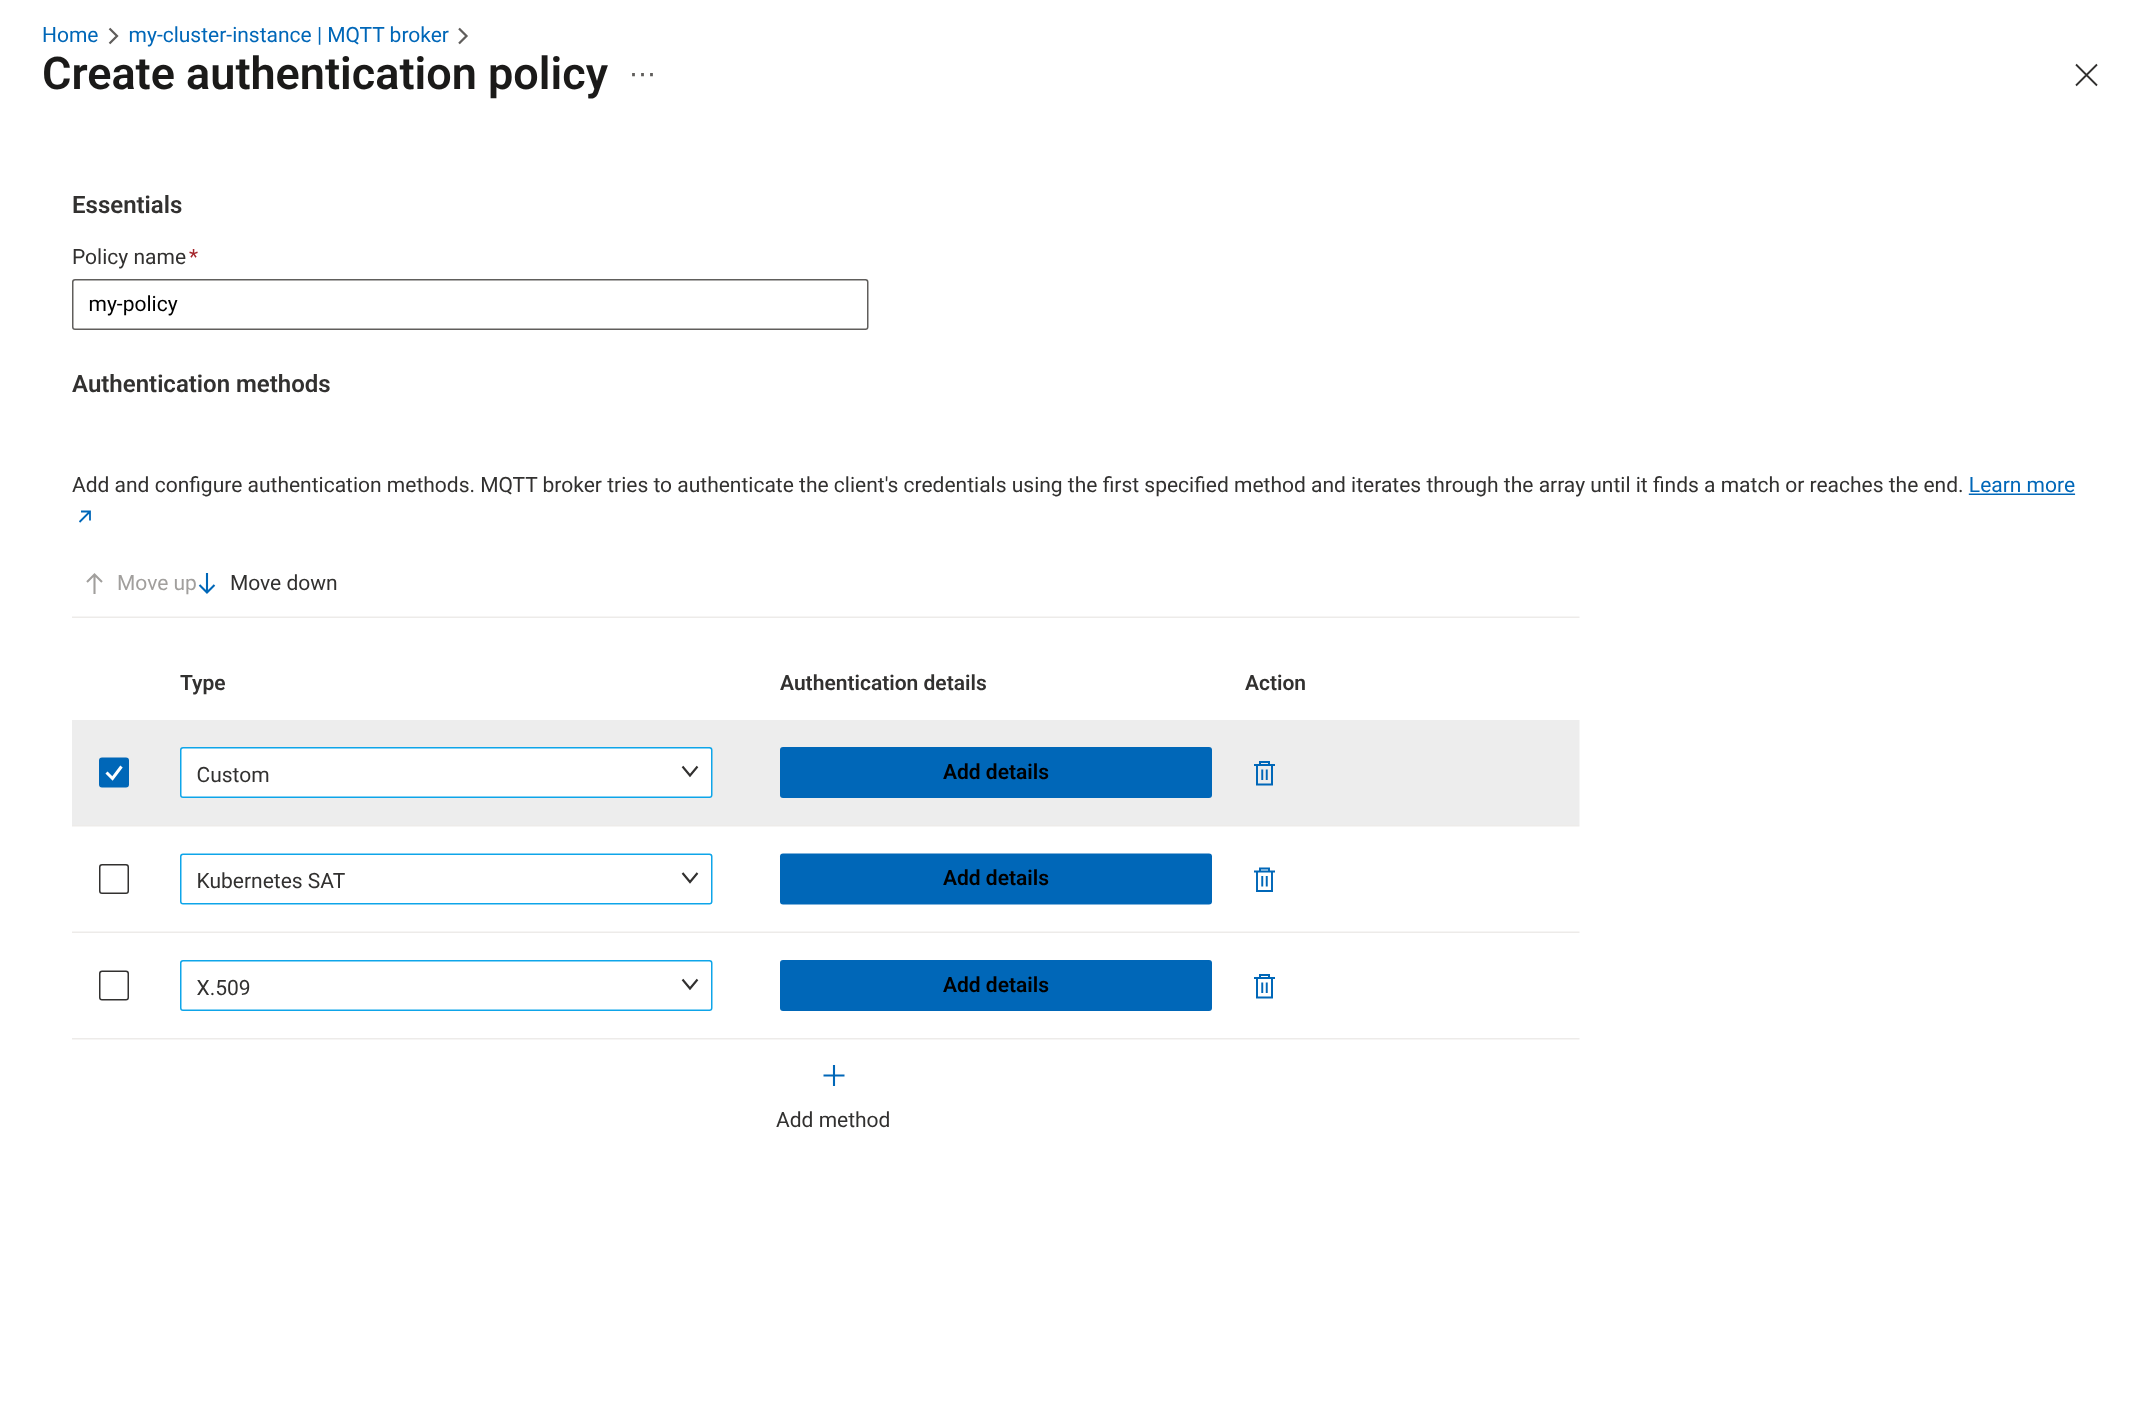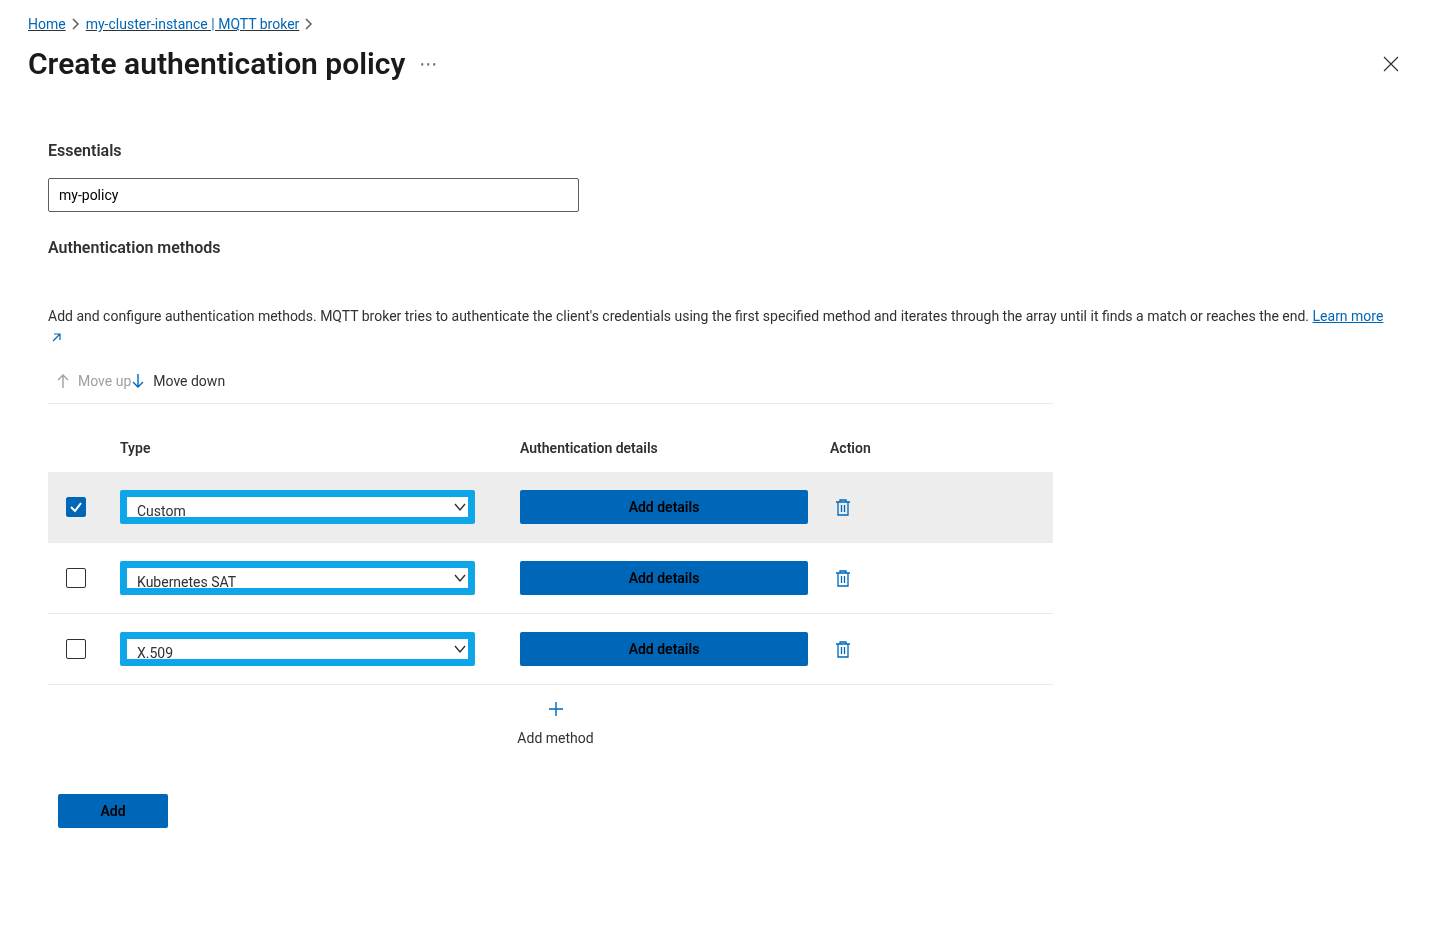--- a/index.html
+++ b/index.html
@@ -12,22 +12,20 @@
     padding: 16px 28px;
   }
   a { text-decoration: none; }
 
   
   .breadcrumb {
     display: flex;
     align-items: center;
     gap: 6px;
     font-size: 14px;
-    margin-bottom: 14px;
-    text-decoration: underline;
   }
   .breadcrumb a { color: #0067b8; }
   .breadcrumb .sep { color: #605e5c; }
   .breadcrumb .sep svg { display:block; }
 
   
   .title-row {
     display: flex;
     align-items: center;
     justify-content: space-between;
@@ -162,29 +160,29 @@
 
   
   .select-wrap {
     position:relative;
     width: 355px;
   }
   .select-wrap .sel {
     width:100%;
     height:34px;
     padding:6px 30px 6px 10px;
-    border:7px solid #0ea5e9;
+    border:1px solid #0ea5e9;
     border-radius:2px;
     font-size:14px;
     font-family:inherit;
     background:#fff;
     cursor:pointer;
     text-align:left;
     display:flex;
-    align-items:flex-start;
+    align-items:flex-end;
   }
   .select-wrap .chev {
     position:absolute;
     right:8px; top:50%;
     transform:translateY(-50%);
     pointer-events:none;
   }
 
   
   .btn-primary {
@@ -257,20 +255,23 @@
       <path d="M2 2 L16 16 M16 2 L2 16" stroke="#323130" stroke-width="1.2" fill="none"></path>
     </svg>
   </span>
 </div>
 
 <div class="content">
 
   
   <h2 class="section-title">Essentials</h2>
 
+  <div class="field-label">
+    <span>Policy name</span><span class="required">*</span>
+  </div>
   <input class="text-input" type="text" value="my-policy" style="">
 
   
   <div class="methods-header">Authentication methods</div>
   <div class="methods-desc">
     <span>Add and configure authentication methods. MQTT broker tries to authenticate the client's credentials using the first specified method and iterates through the array until it finds a match or reaches the end. </span><a href="#" class="learn-more"><span>Learn more</span><span class="ext-icon"><svg width="12" height="12" viewBox="0 0 12 12">
             <path d="M4 2 H10 V8 M10 2 L3 9" fill="none" stroke="#0067b8" stroke-width="1.2"></path>
           </svg></span></a>
   </div>
 
@@ -401,17 +402,14 @@
   <div class="add-method">
     <span class="plus">
       <svg width="16" height="16" viewBox="0 0 16 16">
           <path d="M8 1 V15 M1 8 H15" stroke="#0067b8" stroke-width="1.4" fill="none"></path>
         </svg>
     </span>
     <span>Add method</span>
   </div>
 
   
-  <div class="footer">
-    <button class="btn-primary small">Add</button>
-  </div>
 
 </div>
 
 </body></html>

